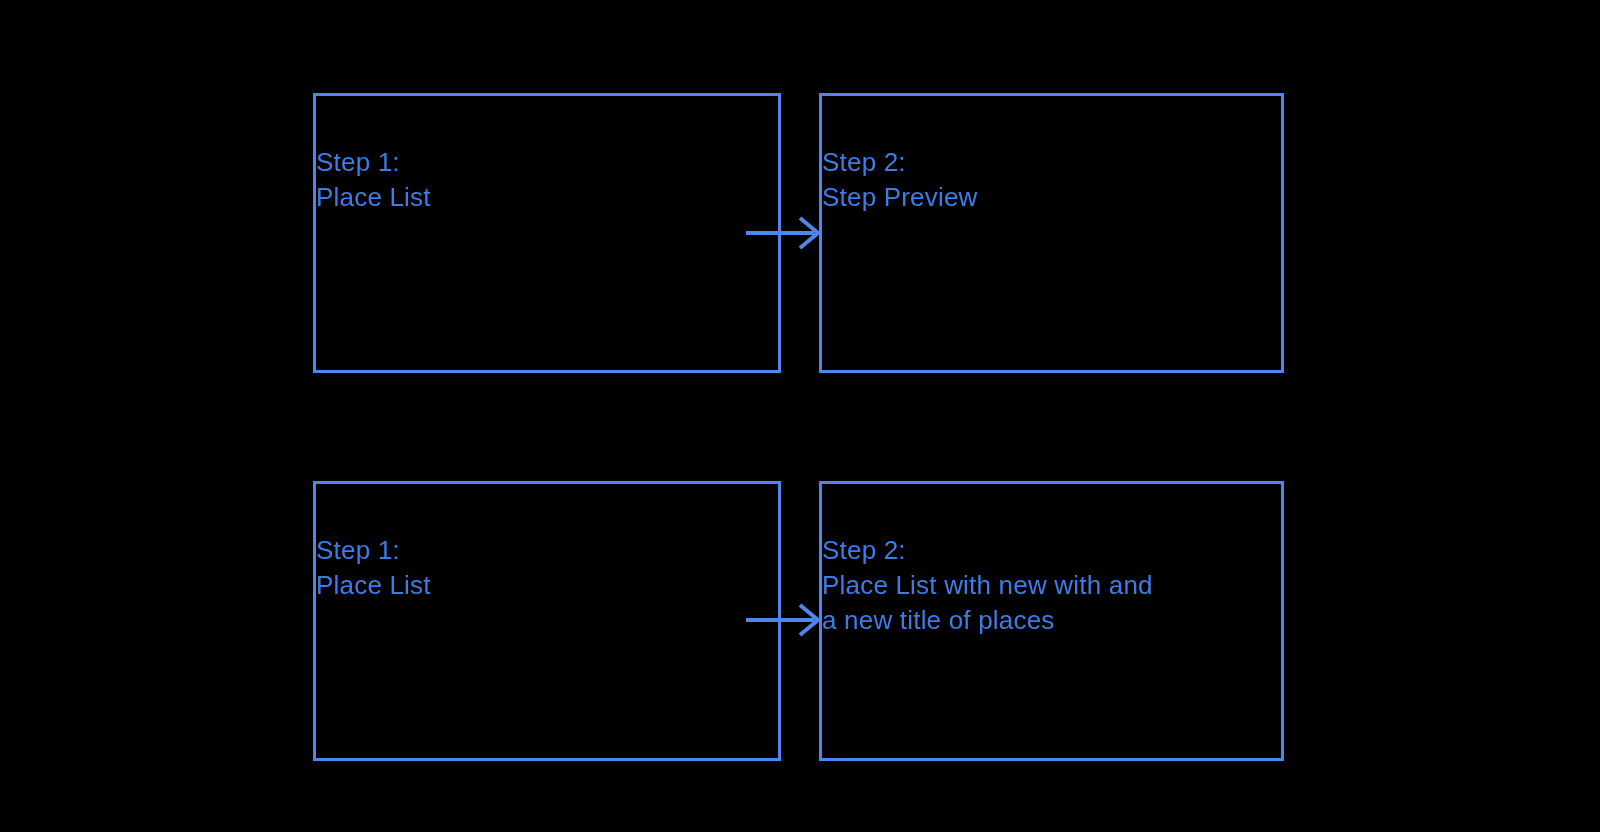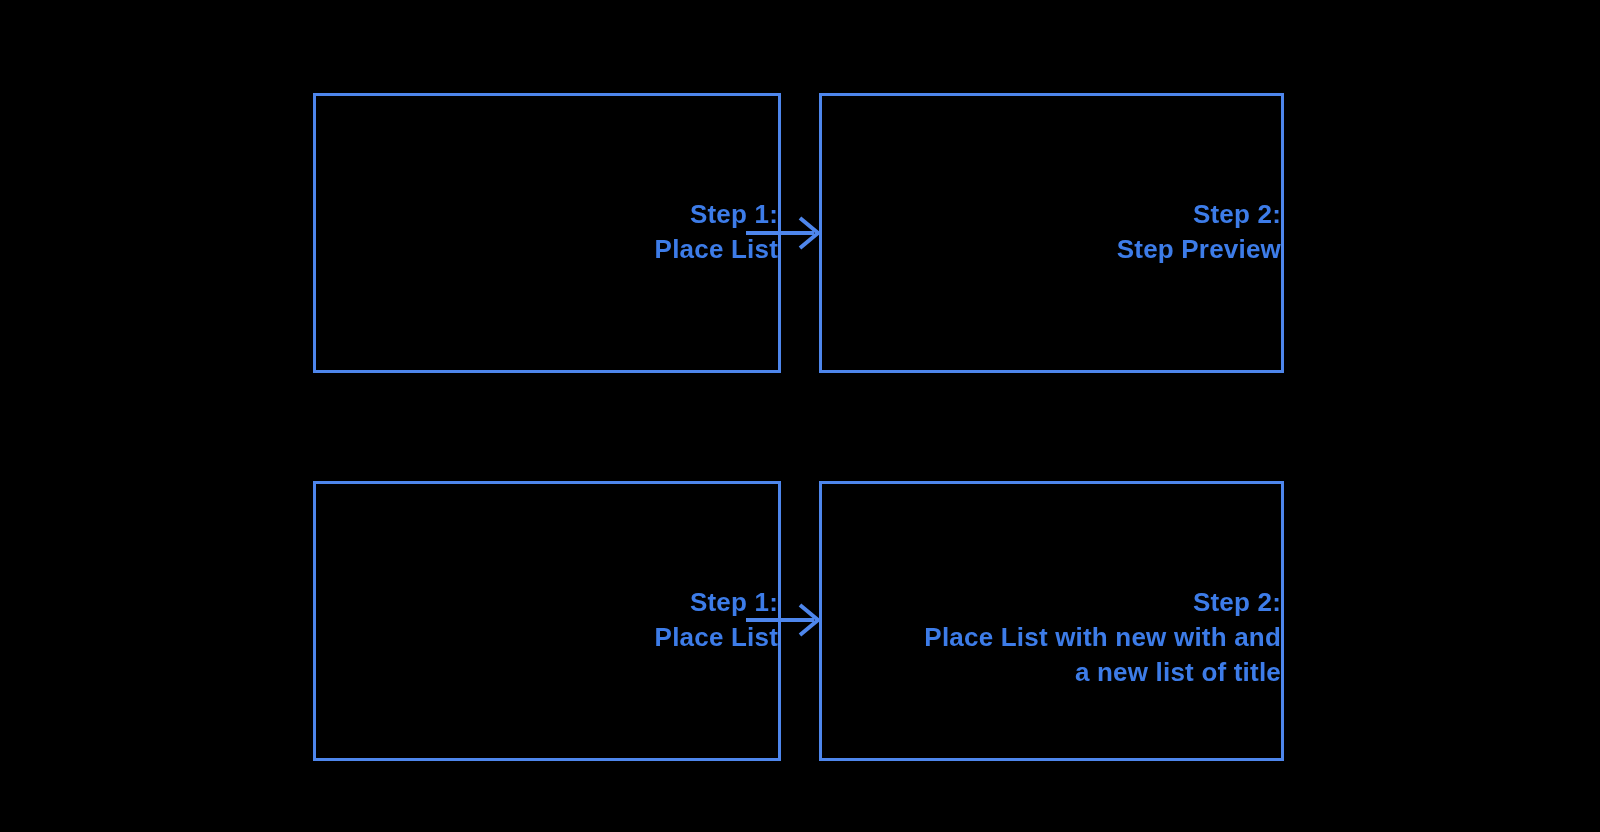--- a/index.html
+++ b/index.html
@@ -17,26 +17,26 @@
   }
   .node {
     position: absolute;
     box-sizing: border-box;
     border: 3px solid var(--stroke, #4e86ec);
     background: transparent;
   }
   .node .label {
     box-sizing: border-box;
     width: 100%;
-    padding-top: 101px;
-    text-align: right;
+    padding-top: 49px;
+    text-align: left;
     color: var(--text, #3d7ce8);
     font-size: 26px;
     line-height: 35px;
-    font-weight: 700;
+    font-weight: 400;
     letter-spacing: 0.2px;
   }
   .label-line { display: block; }
 
   #node-1 { left: 313px; top: 93px;  width: 468px; height: 280px; }
   #node-2 { left: 819px; top: 93px;  width: 465px; height: 280px; }
   #node-3 { left: 313px; top: 481px; width: 468px; height: 280px; }
   #node-4 { left: 819px; top: 481px; width: 465px; height: 280px; }
 
   .arrow {
@@ -82,17 +82,17 @@
 
   <svg class="arrow" id="arrow-2" viewBox="0 0 90 50" xmlns="http://www.w3.org/2000/svg">
     <line x1="8" y1="25" x2="76" y2="25" stroke-width="4" fill="none" stroke="#4e86ec"></line>
     <polyline points="62,10 80,25 62,40" stroke-width="4" fill="none" stroke-linejoin="miter" stroke="#4e86ec"></polyline>
   </svg>
 
   <div class="node" id="node-4">
     <div class="label">
       <span class="label-line">Step 2:</span>
       <span class="label-line">Place List with new with and</span>
-      <span class="label-line">a new list of title</span>
+      <span class="label-line">a new title of places</span>
     </div>
   </div>
 
 </div>
 
 </body></html>

